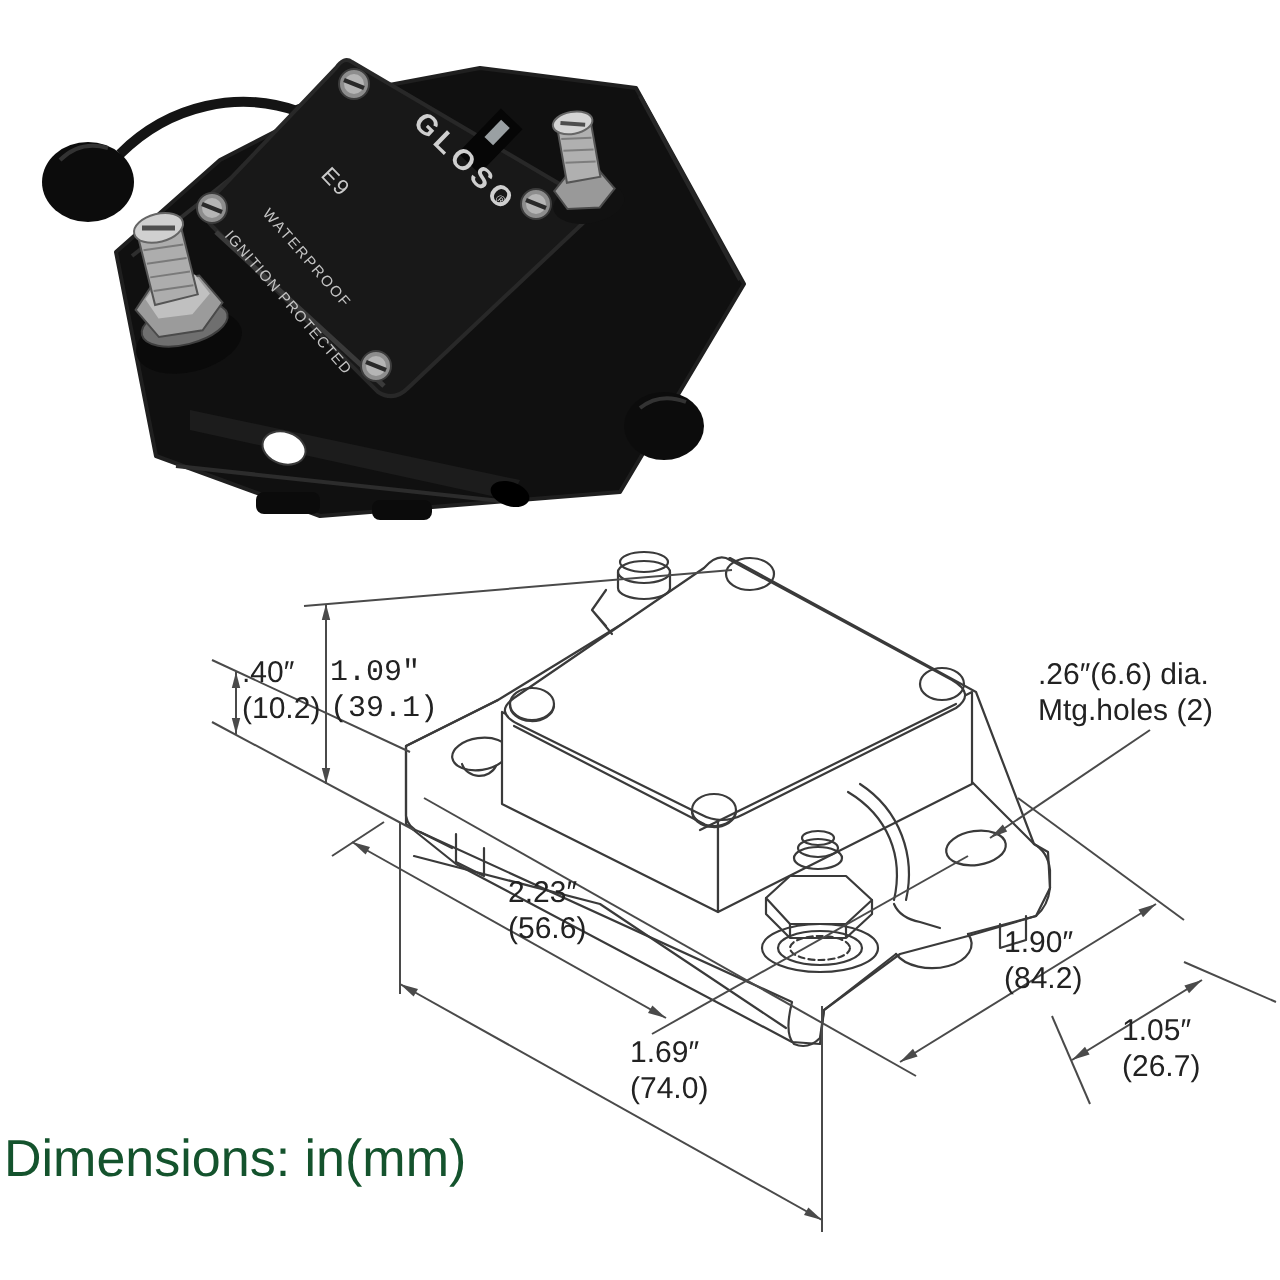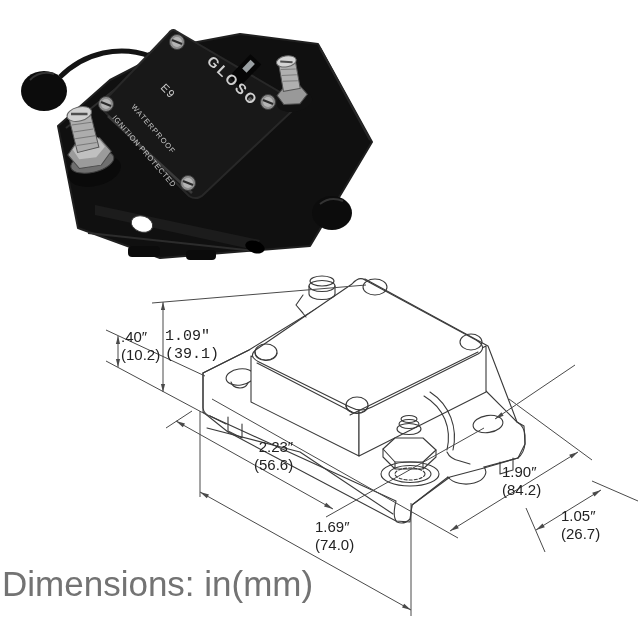--- a/index.html
+++ b/index.html
@@ -1,20 +1,20 @@
 <!DOCTYPE html>
 <html><head>
 <meta charset="utf-8">
 <style>
   html,body{margin:0;padding:0;background:#ffffff;}
   .page{position:relative;width:640px;height:640px;background:#ffffff;overflow:hidden;
         font-family:"Liberation Sans",sans-serif;}
   svg{position:absolute;top:0;left:0;}
   .dim-label{position:absolute;color:#222222;font-size:15px;line-height:18px;white-space:nowrap;}
-  .caption{position:absolute;left:2px;top:564px;color:#737373;font-size:35px;white-space:nowrap;}
+  .caption{position:absolute;left:2px;top:564px;color:#14532d;font-size:26px;white-space:nowrap;}
   .bodyline{stroke:#3a3a3a;stroke-width:1.1;fill:none;stroke-linejoin:round;stroke-linecap:round;}
   .bodyfill{fill:#ffffff;stroke:#3a3a3a;stroke-width:1.1;stroke-linejoin:round;}
   .dimline{stroke:#4a4a4a;stroke-width:1;fill:none;}
   .arrow{fill:#4a4a4a;stroke:none;}
 </style>
 </head>
 <body>
 
 <div class="page">
 
@@ -223,22 +223,26 @@
   <div class="dim-label" style="left:74px;top:328px;margin-left:47px;">
     <div>.40″</div>
     <div>(10.2)</div>
   </div>
 
   <div class="dim-label" style="left:165px;top:328px;font-family:Liberation Mono, monospace;">
     <div>1.09″</div>
     <div>(39.1)</div>
   </div>
 
-
-  <div class="dim-label" style="left:254px;top:438px;text-align:right;">
+  <div class="dim-label" style="left:519px;top:329px;">
+    <div>.26″(6.6) dia.</div>
+    <div>Mtg.holes (2)</div>
+  </div>
+
+  <div class="dim-label" style="left:254px;top:438px;">
     <div>2.23″</div>
     <div>(56.6)</div>
   </div>
 
   <div class="dim-label" style="left:315px;top:518px;">
     <div>1.69″</div>
     <div>(74.0)</div>
   </div>
 
   <div class="dim-label" style="left:502px;top:463px;">

